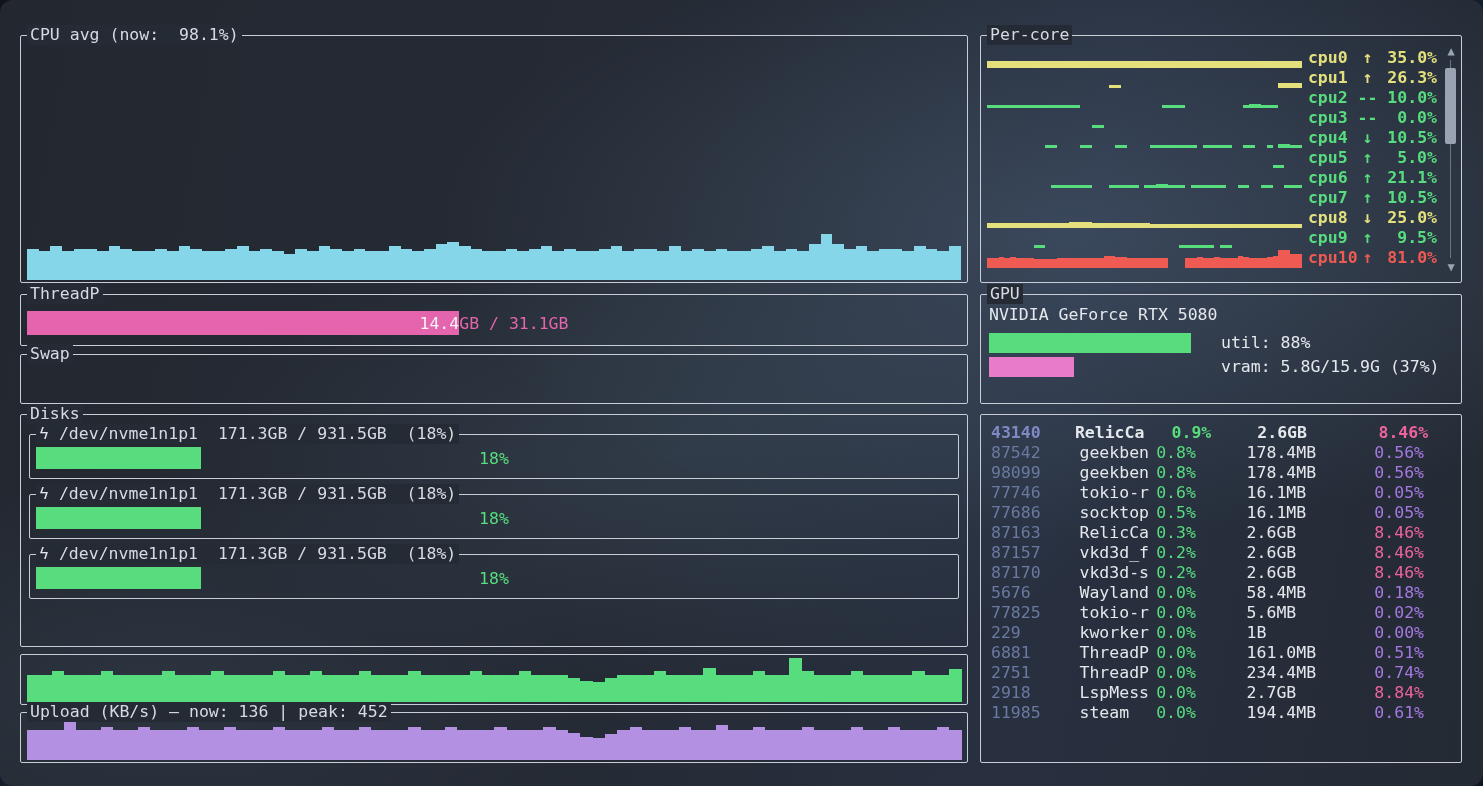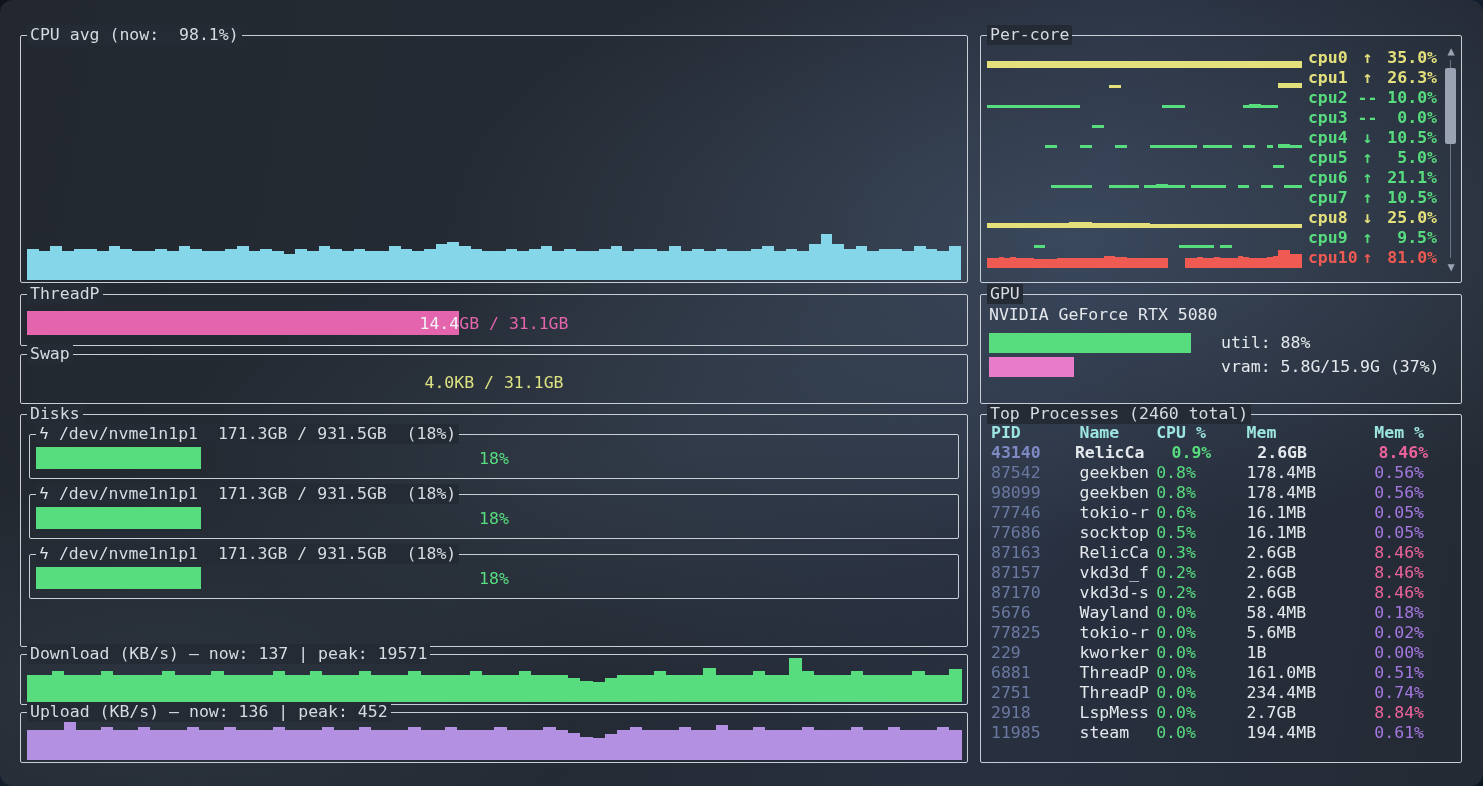--- a/index.html
+++ b/index.html
@@ -865,21 +865,20 @@
     <div class="gauge" id="mem-gauge">
       <div class="glabel outer">14.4GB / 31.1GB</div>
       <div class="gfill" style="width: 46.3%;">
         <div class="glabel inner g-inner" style="width: 215.983%;">14.4GB / 31.1GB</div>
       </div>
     </div>
   </div>
 
   <div class="panel" id="p-swap">
     <div class="ptitle">Swap</div>
-    <div id="swap-label">4.0KB / 31.1GB</div>
   </div>
 
   <div class="panel" id="p-gpu">
     <div class="ptitle">GPU</div>
     <div id="gpu-name">NVIDIA GeForce RTX 5080</div>
     <div class="gauge" id="gpu-util-gauge">
       <div class="gfill" style="width: 88%;"></div>
     </div>
     <div id="gpu-util-text">util: 88%</div>
     <div class="gauge" id="gpu-vram-gauge">
@@ -909,21 +908,20 @@
           <div class="ptitle disk-title"><span class="disk-icon">ϟ</span><span class="dt">/dev/nvme1n1p1  171.3GB / 931.5GB  (18%)</span></div>
           <div class="gauge disk-gauge">
             <div class="gfill" style="width: 18%; background: rgb(87, 220, 126);"></div>
             <div class="glabel" style="color: rgb(87, 220, 126);">18%</div>
           </div>
         </div>
       </div>
   </div>
 
   <div class="panel" id="p-down">
-    <div class="ptitle">Download (KB/s) — now: 137 | peak: 19571</div>
     <div id="down-spark" class="spark">
         <div class="sbar" style="background: rgb(87, 220, 126); height: 27.28px;"></div>
         <div class="sbar" style="background: rgb(87, 220, 126); height: 27.28px;"></div>
         <div class="sbar" style="background: rgb(87, 220, 126); height: 30.8px;"></div>
         <div class="sbar" style="background: rgb(87, 220, 126); height: 27.28px;"></div>
         <div class="sbar" style="background: rgb(87, 220, 126); height: 27.28px;"></div>
         <div class="sbar" style="background: rgb(87, 220, 126); height: 27.28px;"></div>
         <div class="sbar" style="background: rgb(87, 220, 126); height: 30.8px;"></div>
         <div class="sbar" style="background: rgb(87, 220, 126); height: 27.28px;"></div>
         <div class="sbar" style="background: rgb(87, 220, 126); height: 27.28px;"></div>
@@ -1073,29 +1071,21 @@
         <div class="sbar" style="background: rgb(180, 144, 226); height: 33px;"></div>
         <div class="sbar" style="background: rgb(180, 144, 226); height: 29.92px;"></div>
         <div class="sbar" style="background: rgb(180, 144, 226); height: 29.92px;"></div>
         <div class="sbar" style="background: rgb(180, 144, 226); height: 29.92px;"></div>
         <div class="sbar" style="background: rgb(180, 144, 226); height: 33px;"></div>
         <div class="sbar" style="background: rgb(180, 144, 226); height: 29.92px;"></div>
       </div>
   </div>
 
   <div class="panel" id="p-proc">
-    <div class="ptitle">Top Processes (2460 total)</div>
     <div class="proc-body">
-      <div class="prow head">
-        <span class="pc c-pid">PID</span>
-        <span class="pc c-name">Name</span>
-        <span class="pc c-cpu">CPU %</span>
-        <span class="pc c-mem">Mem</span>
-        <span class="pc c-memp">Mem %</span>
-      </div>
       <div>
           <div class="prow bold"><span class="pc c-pid" style="color: rgb(127, 137, 196);">43140</span><span class="pc c-name" style="color: rgb(228, 232, 236);">RelicCa</span><span class="pc c-cpu" style="color: rgb(87, 220, 126); margin-left: 24px;">0.9%</span><span class="pc c-mem" style="color: rgb(228, 232, 236);">2.6GB</span><span class="pc c-memp" style="color: rgb(238, 99, 158);">8.46%</span></div>
           <div class="prow"><span class="pc c-pid" style="color: rgb(106, 121, 160);">87542</span><span class="pc c-name" style="color: rgb(228, 232, 236);">geekben</span><span class="pc c-cpu" style="color: rgb(87, 220, 126);">0.8%</span><span class="pc c-mem" style="color: rgb(228, 232, 236);">178.4MB</span><span class="pc c-memp" style="color: rgb(164, 120, 224);">0.56%</span></div>
           <div class="prow"><span class="pc c-pid" style="color: rgb(106, 121, 160);">98099</span><span class="pc c-name" style="color: rgb(228, 232, 236);">geekben</span><span class="pc c-cpu" style="color: rgb(87, 220, 126);">0.8%</span><span class="pc c-mem" style="color: rgb(228, 232, 236);">178.4MB</span><span class="pc c-memp" style="color: rgb(164, 120, 224);">0.56%</span></div>
           <div class="prow"><span class="pc c-pid" style="color: rgb(106, 121, 160);">77746</span><span class="pc c-name" style="color: rgb(228, 232, 236);">tokio-r</span><span class="pc c-cpu" style="color: rgb(87, 220, 126);">0.6%</span><span class="pc c-mem" style="color: rgb(228, 232, 236);">16.1MB</span><span class="pc c-memp" style="color: rgb(164, 120, 224);">0.05%</span></div>
           <div class="prow"><span class="pc c-pid" style="color: rgb(106, 121, 160);">77686</span><span class="pc c-name" style="color: rgb(228, 232, 236);">socktop</span><span class="pc c-cpu" style="color: rgb(87, 220, 126);">0.5%</span><span class="pc c-mem" style="color: rgb(228, 232, 236);">16.1MB</span><span class="pc c-memp" style="color: rgb(164, 120, 224);">0.05%</span></div>
           <div class="prow"><span class="pc c-pid" style="color: rgb(106, 121, 160);">87163</span><span class="pc c-name" style="color: rgb(228, 232, 236);">RelicCa</span><span class="pc c-cpu" style="color: rgb(87, 220, 126);">0.3%</span><span class="pc c-mem" style="color: rgb(228, 232, 236);">2.6GB</span><span class="pc c-memp" style="color: rgb(238, 99, 158);">8.46%</span></div>
           <div class="prow"><span class="pc c-pid" style="color: rgb(106, 121, 160);">87157</span><span class="pc c-name" style="color: rgb(228, 232, 236);">vkd3d_f</span><span class="pc c-cpu" style="color: rgb(87, 220, 126);">0.2%</span><span class="pc c-mem" style="color: rgb(228, 232, 236);">2.6GB</span><span class="pc c-memp" style="color: rgb(238, 99, 158);">8.46%</span></div>
           <div class="prow"><span class="pc c-pid" style="color: rgb(106, 121, 160);">87170</span><span class="pc c-name" style="color: rgb(228, 232, 236);">vkd3d-s</span><span class="pc c-cpu" style="color: rgb(87, 220, 126);">0.2%</span><span class="pc c-mem" style="color: rgb(228, 232, 236);">2.6GB</span><span class="pc c-memp" style="color: rgb(238, 99, 158);">8.46%</span></div>
           <div class="prow"><span class="pc c-pid" style="color: rgb(106, 121, 160);">5676</span><span class="pc c-name" style="color: rgb(228, 232, 236);">Wayland</span><span class="pc c-cpu" style="color: rgb(87, 220, 126);">0.0%</span><span class="pc c-mem" style="color: rgb(228, 232, 236);">58.4MB</span><span class="pc c-memp" style="color: rgb(164, 120, 224);">0.18%</span></div>

